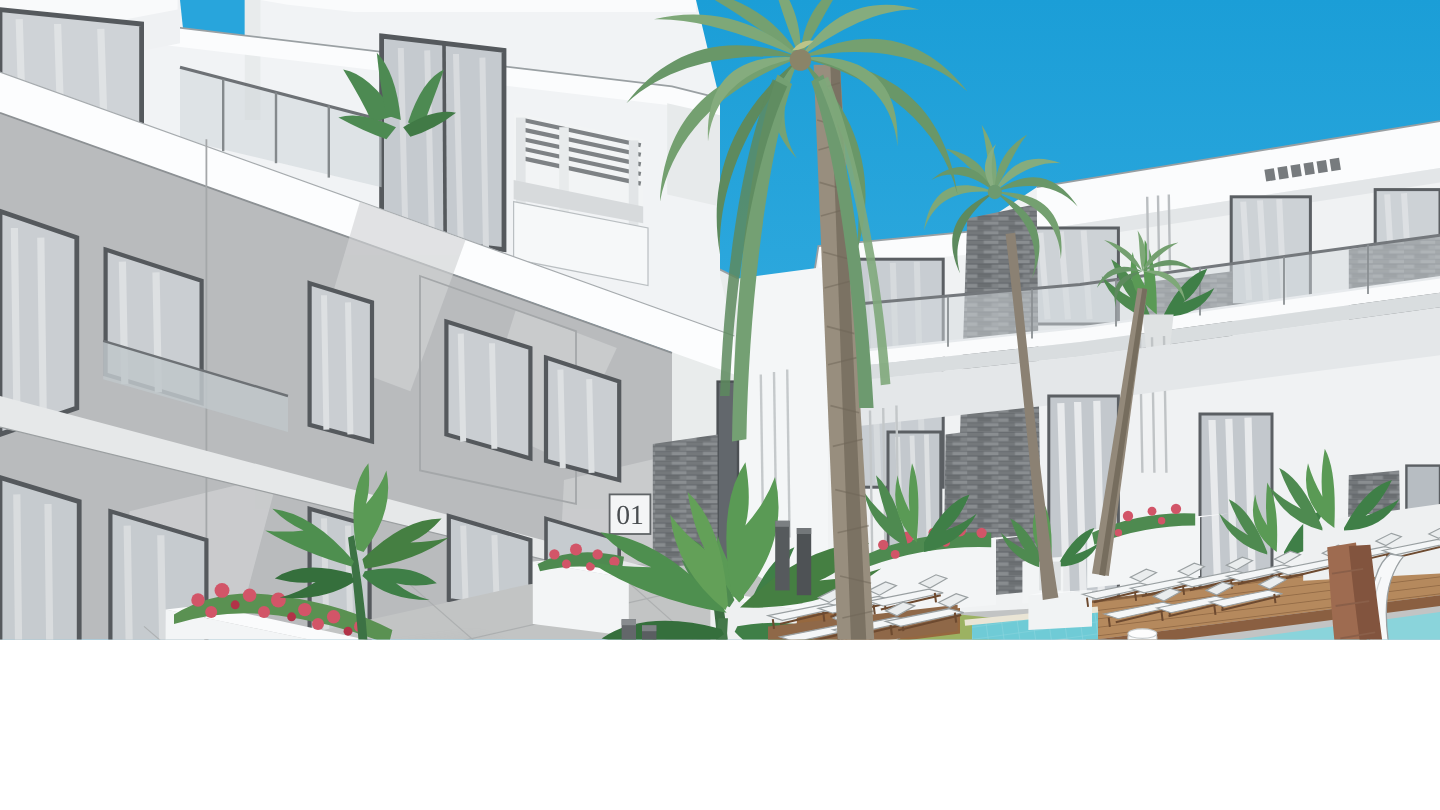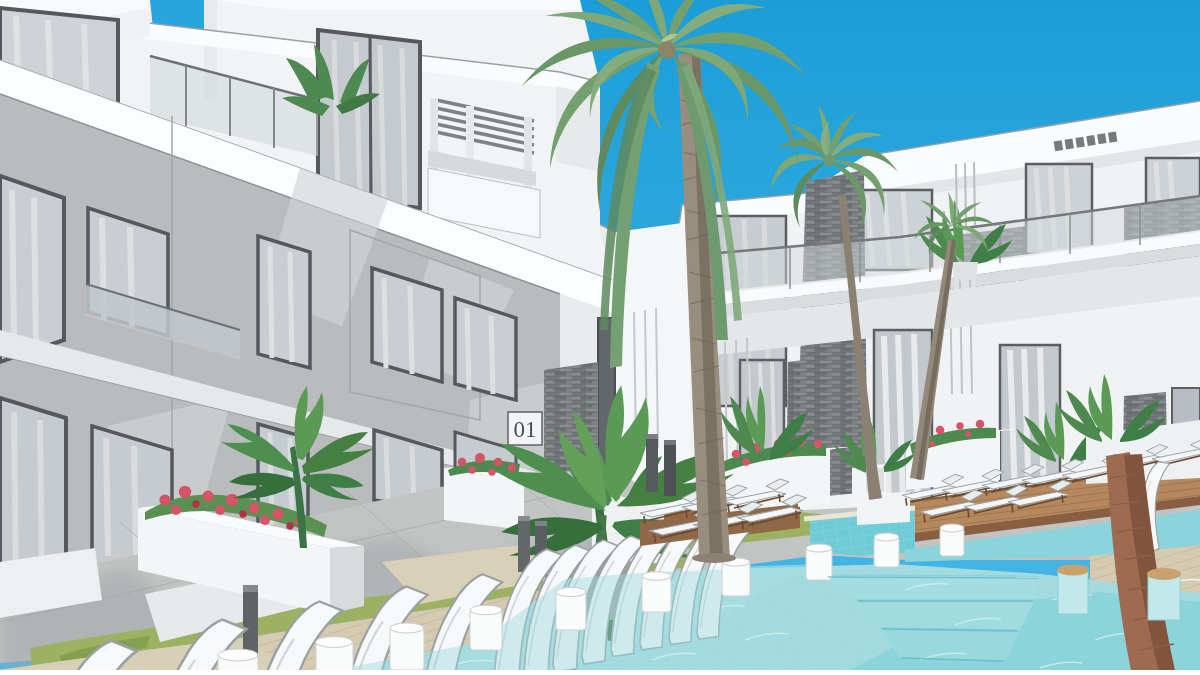--- a/index.html
+++ b/index.html
@@ -1,16 +1,16 @@
 <!DOCTYPE html>
 <html><head>
 <meta charset="utf-8">
 <style>
 html,body{margin:0;padding:0;background:#fff;font-family:"Liberation Sans",sans-serif;}
-#scene{width:1200px;height:670px;overflow:hidden;position:relative;}
+#scene{width:1200px;height:533px;overflow:hidden;position:relative;}
 </style>
 </head>
 <body>
 <div id="scene">
 <svg width="1200" height="675" viewBox="0 0 1200 675" xmlns="http://www.w3.org/2000/svg">
 <defs>
 <filter id="soft" x="-30%" y="-30%" width="160%" height="160%">
           <feGaussianBlur stdDeviation="7"></feGaussianBlur>
         </filter>
 <linearGradient id="sky" x1="0" y1="0" x2="0" y2="1">

